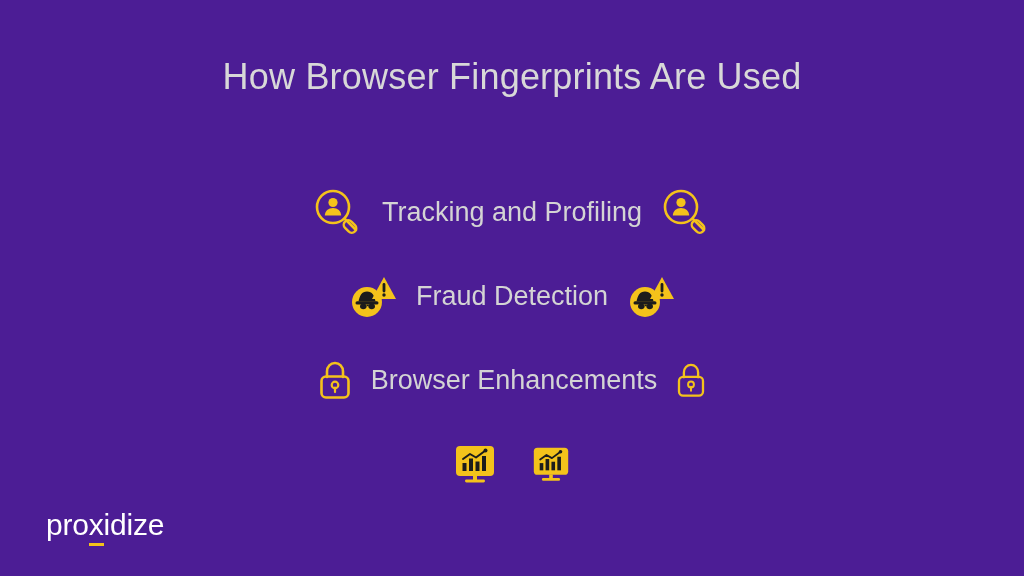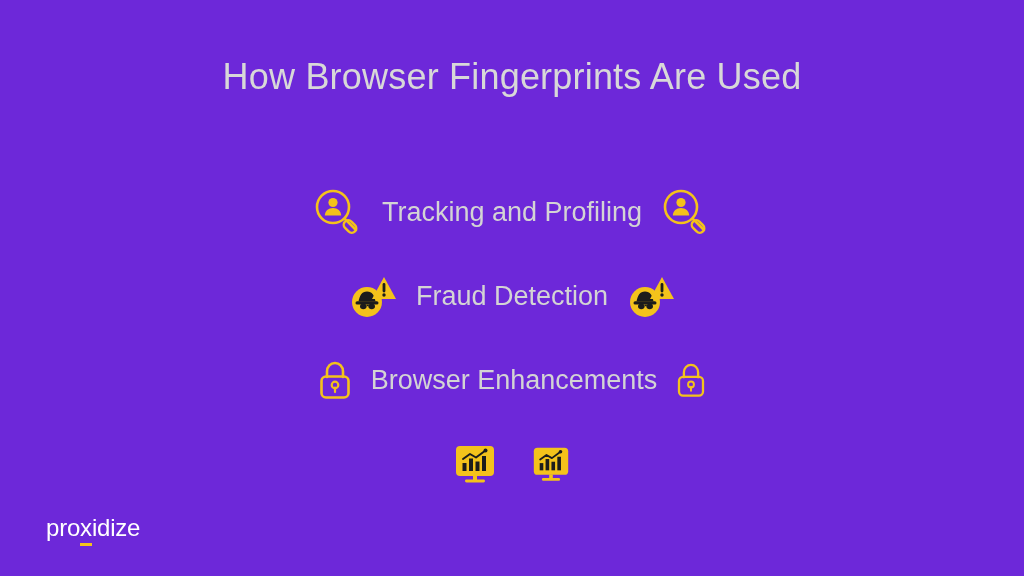--- a/index.html
+++ b/index.html
@@ -11,21 +11,21 @@
     height: 576px;
     background: #1c1c1c;
     font-family: "Liberation Sans", sans-serif;
     overflow: hidden;
     position: relative;
   }
   .slide {
     position: relative;
     width: 1024px;
     height: 576px;
-    background: #6d28d9;
+    background: #4c1d95;
   }
 
   
   .slide-title {
     position: absolute;
     top: 56px;
     left: 0;
     width: 1024px;
     text-align: center;
     color: #d8d8d8;
@@ -83,21 +83,21 @@
 
   
   .logo {
     position: absolute;
     left: 46px;
     bottom: 36px;
     display: inline-block;
   }
   .logo-text {
     color: #ffffff;
-    font-size: 24px;
+    font-size: 30px;
     font-weight: 400;
     letter-spacing: -0.2px;
     line-height: 1;
     position: relative;
     display: inline-block;
     white-space: nowrap;
   }
   .logo-x {
     position: relative;
     display: inline-block;

